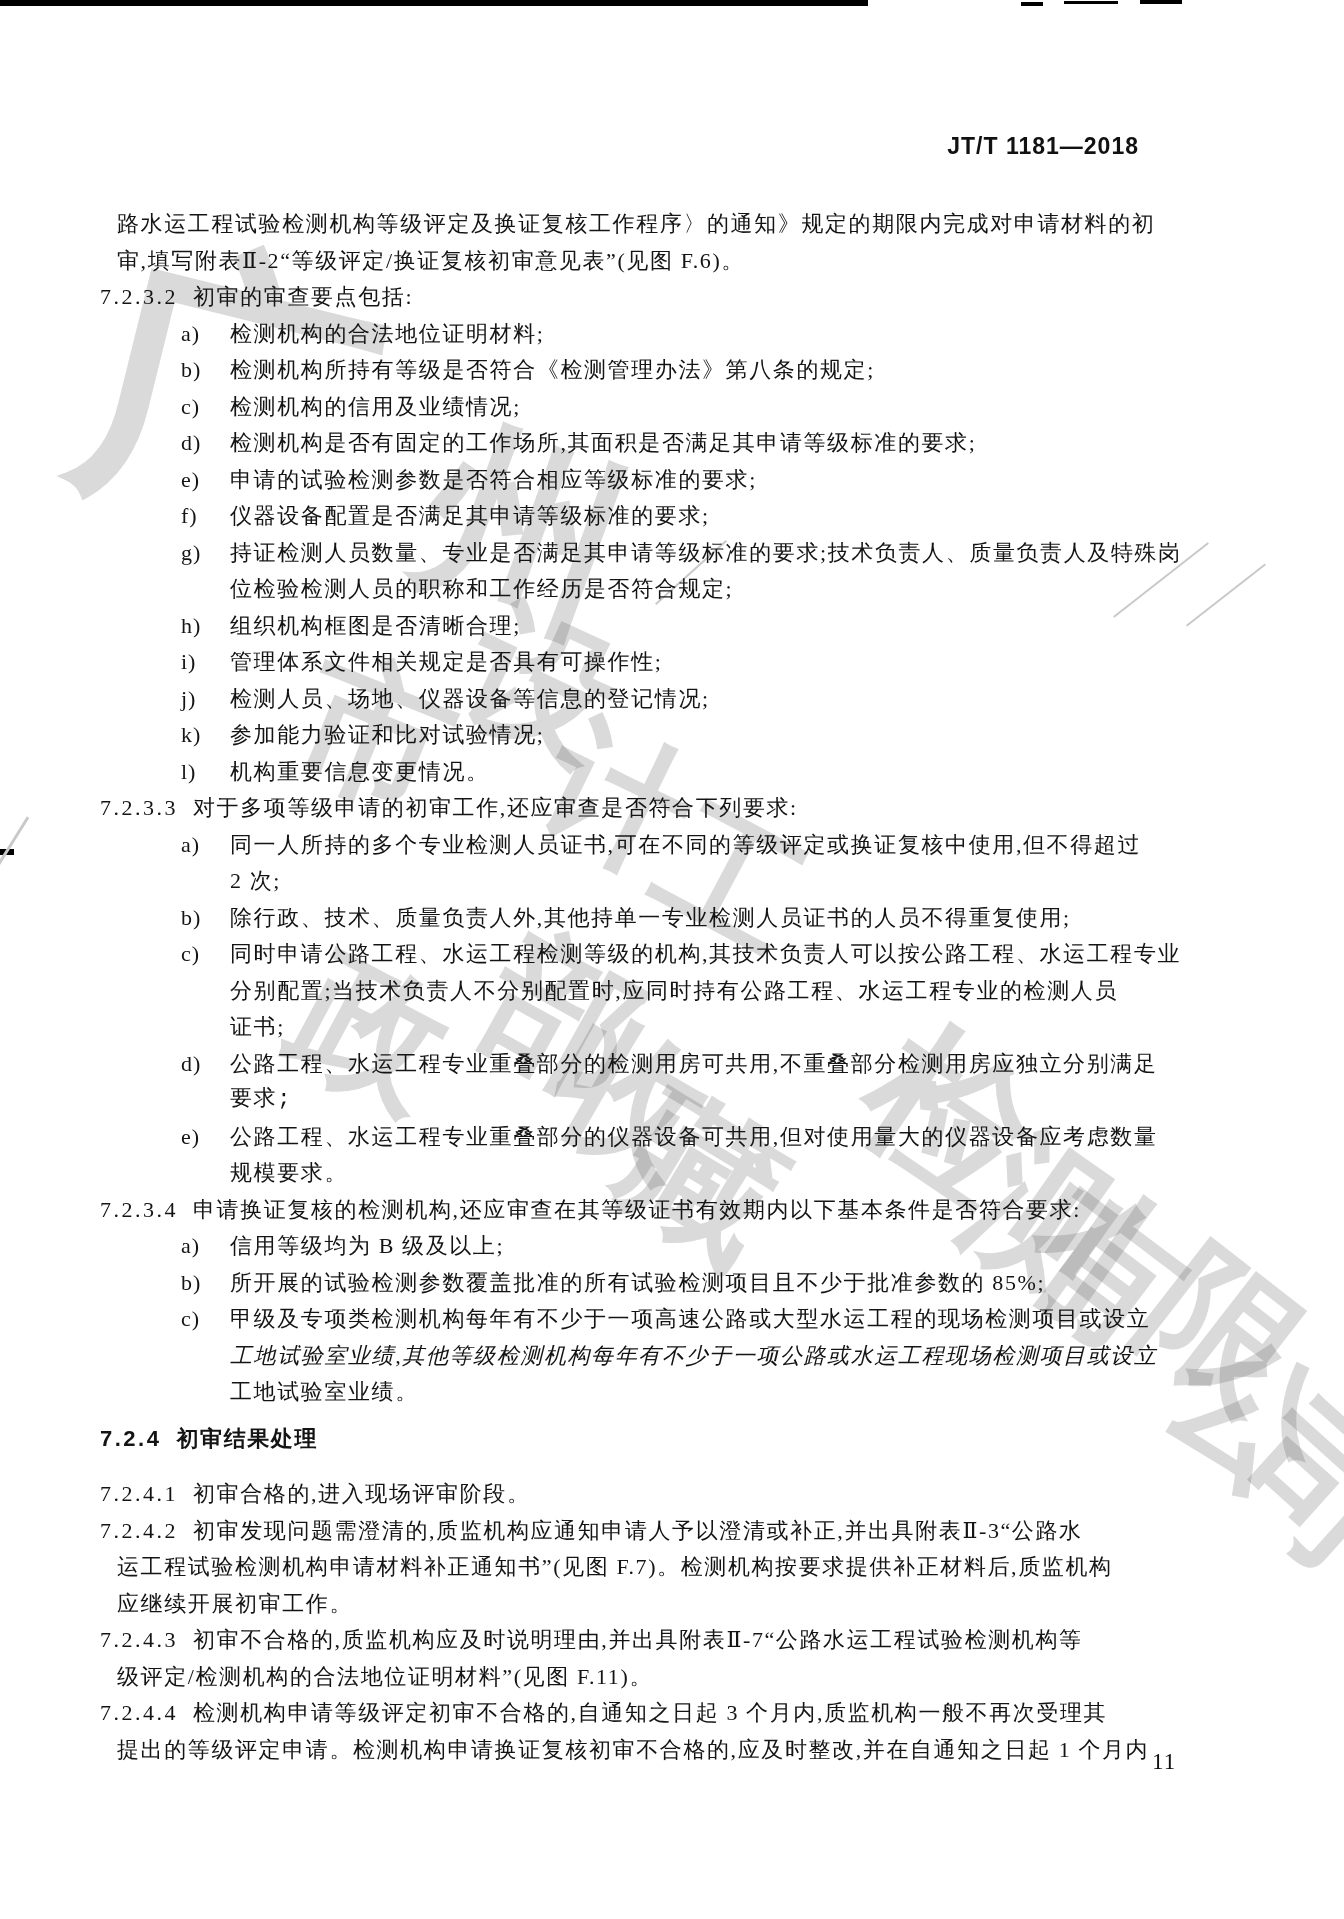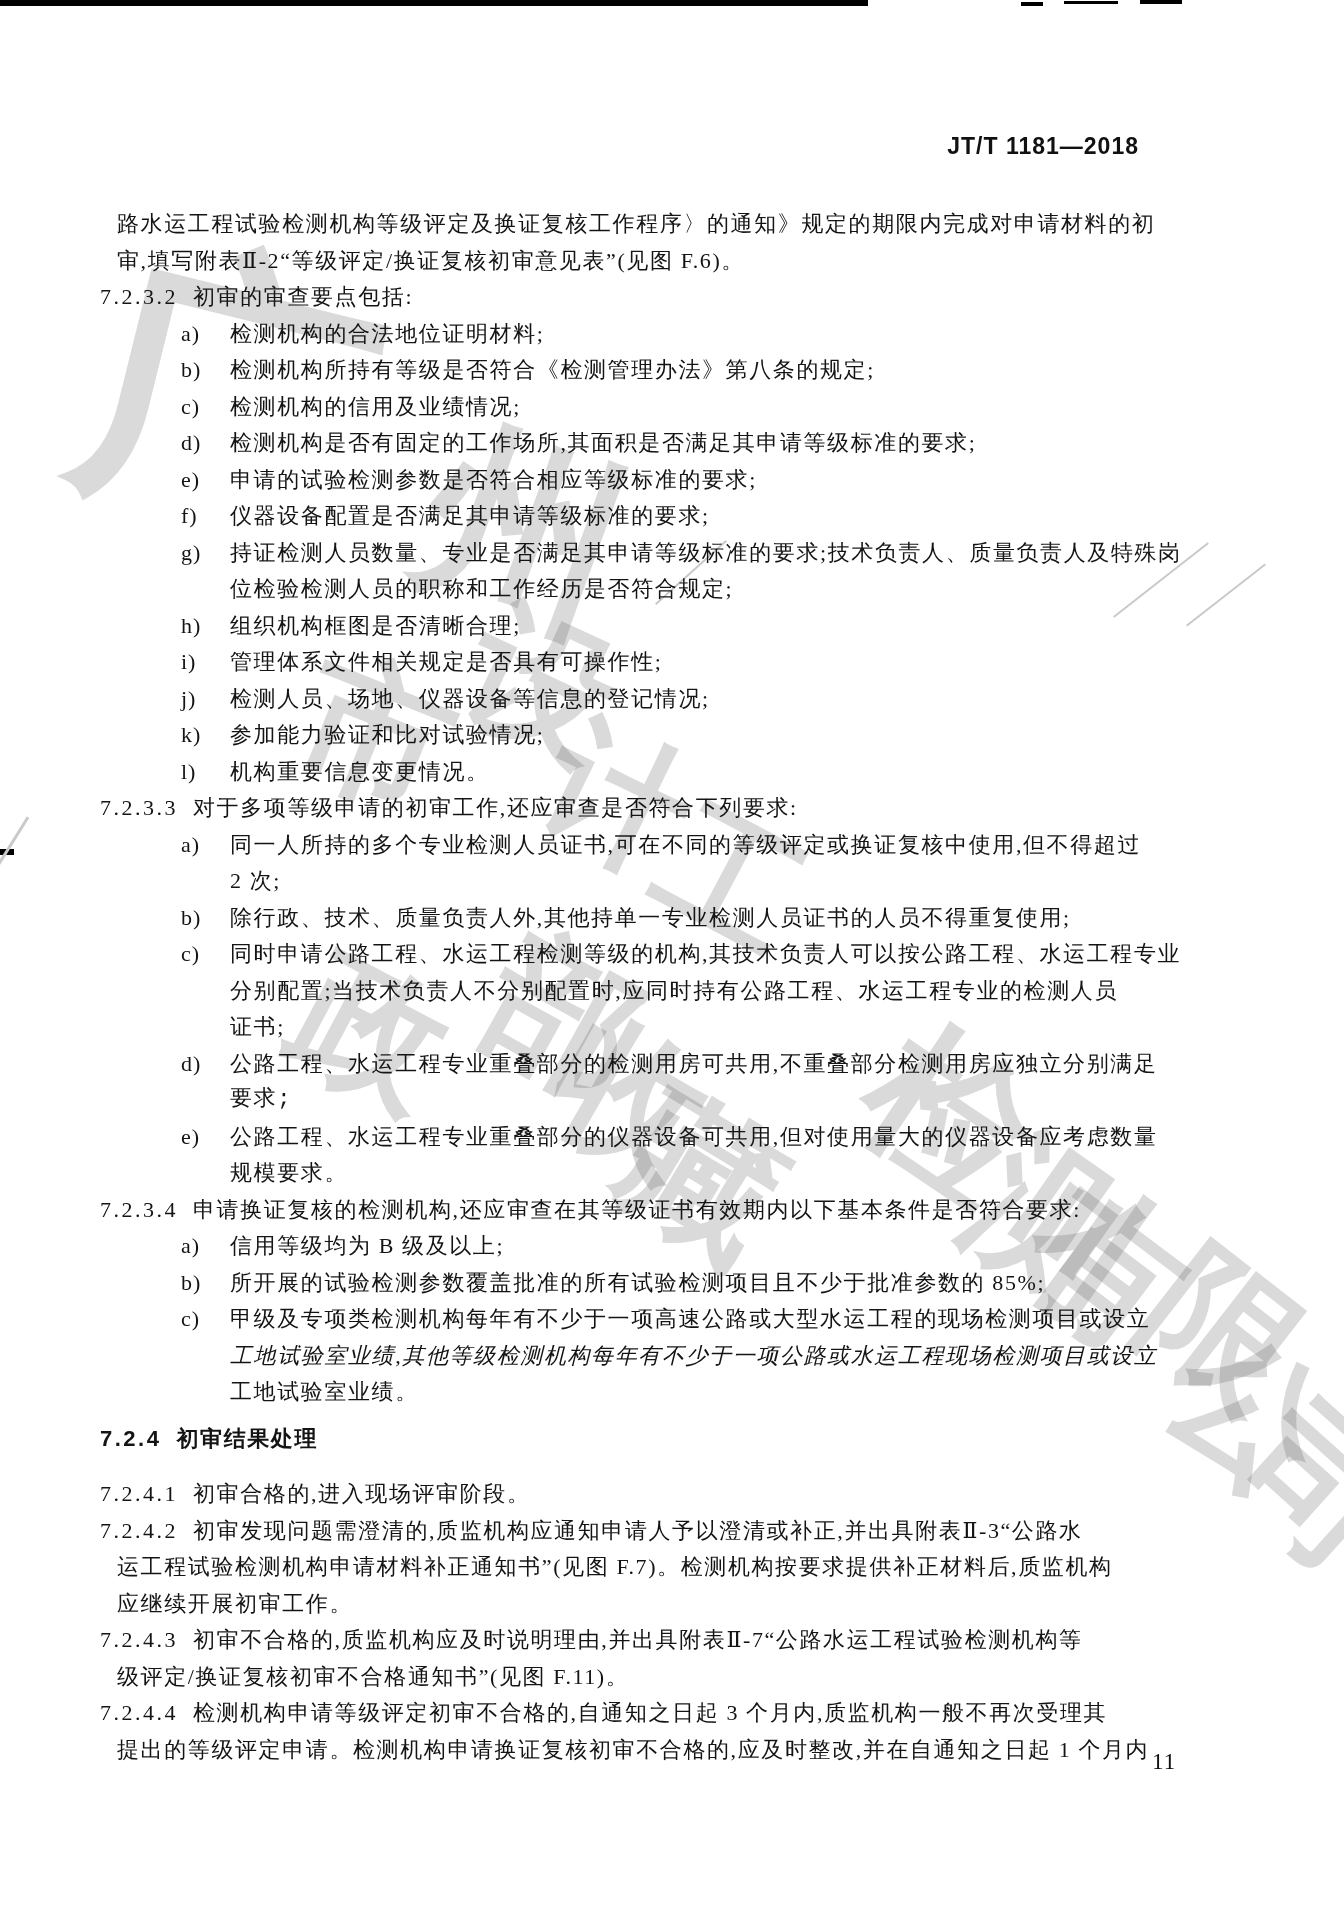--- a/index.html
+++ b/index.html
@@ -128,19 +128,19 @@
       <div class="line" style="padding-left: 230px;"><span class="marker">b)</span><span class="txt">所开展的试验检测参数覆盖批准的所有试验检测项目且不少于批准参数的 85%;</span></div>
       <div class="line" style="padding-left: 230px;"><span class="marker">c)</span><span class="txt">甲级及专项类检测机构每年有不少于一项高速公路或大型水运工程的现场检测项目或设立</span></div>
       <div class="line" style="padding-left: 230px; font-style: italic;"><span class="txt">工地试验室业绩,其他等级检测机构每年有不少于一项公路或水运工程现场检测项目或设立</span></div>
       <div class="line" style="padding-left: 230px;"><span class="txt">工地试验室业绩。</span></div>
       <div class="line hd" style="padding-left: 100px; margin-top: 10.5px;"><span class="num">7.2.4</span><span class="txt">初审结果处理</span></div>
       <div class="line" style="padding-left: 100px; margin-top: 18.5px;"><span class="num">7.2.4.1</span><span class="txt">初审合格的,进入现场评审阶段。</span></div>
       <div class="line" style="padding-left: 100px;"><span class="num">7.2.4.2</span><span class="txt">初审发现问题需澄清的,质监机构应通知申请人予以澄清或补正,并出具附表Ⅱ-3“公路水</span></div>
       <div class="line" style="padding-left: 117px;"><span class="txt">运工程试验检测机构申请材料补正通知书”(见图 F.7)。检测机构按要求提供补正材料后,质监机构</span></div>
       <div class="line" style="padding-left: 117px;"><span class="txt">应继续开展初审工作。</span></div>
       <div class="line" style="padding-left: 100px;"><span class="num">7.2.4.3</span><span class="txt">初审不合格的,质监机构应及时说明理由,并出具附表Ⅱ-7“公路水运工程试验检测机构等</span></div>
-      <div class="line" style="padding-left: 117px;"><span class="txt">级评定/换证复核初审不合格通知书”(见图 F.11)。</span></div>
+      <div class="line" style="padding-left: 117px;"><span class="txt">级评定/检测机构的合法地位证明材料”(见图 F.11)。</span></div>
       <div class="line" style="padding-left: 100px;"><span class="num">7.2.4.4</span><span class="txt">检测机构申请等级评定初审不合格的,自通知之日起 3 个月内,质监机构一般不再次受理其</span></div>
       <div class="line" style="padding-left: 117px;"><span class="txt">提出的等级评定申请。检测机构申请换证复核初审不合格的,应及时整改,并在自通知之日起 1 个月内</span></div>
     </div>
 
   <div id="page-number">11</div>
 </div>
 
 </body></html>

